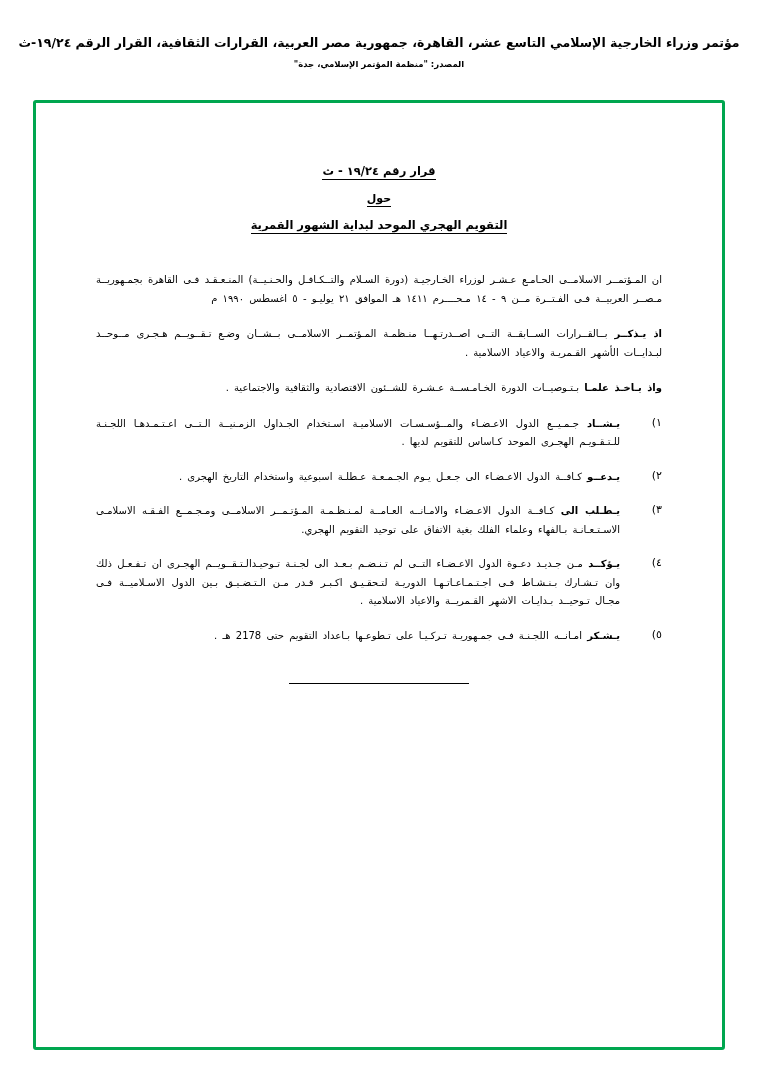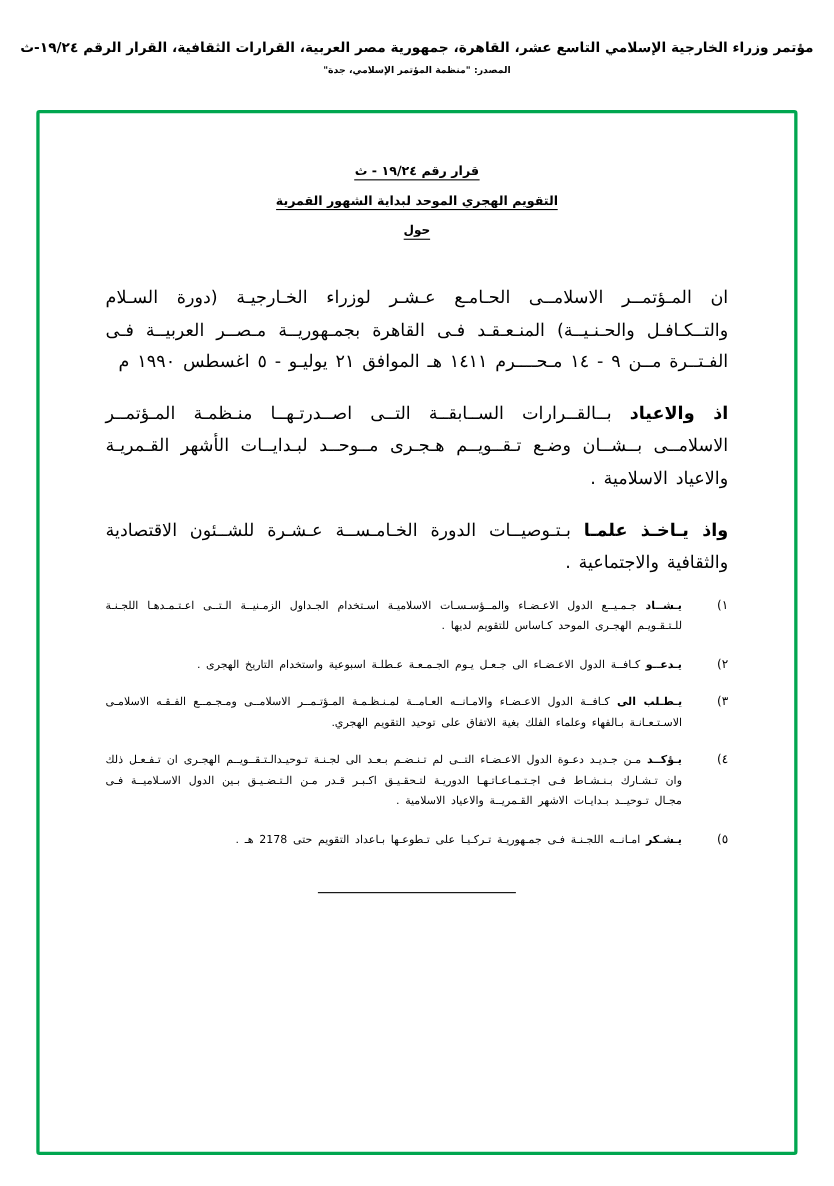--- a/index.html
+++ b/index.html
@@ -50,21 +50,21 @@
     box-sizing: border-box;
     background: #ffffff;
   }
 
   .page-inner {
     position: absolute;
     top: 0;
     left: 0;
     right: 0;
     bottom: 0;
-    padding: 29px 60px 20px 60px;
+    padding: 45px 60px 20px 60px;
     box-sizing: border-box;
   }
 
   
   .title-block {
     text-align: center;
     margin-top: 12px;
   }
   .title-line {
     display: inline-block;
@@ -82,21 +82,21 @@
   }
   .title-line.wide {
     letter-spacing: 2.2px;
   }
 
   
   .body-block {
     margin-top: 30px;
   }
   .para {
-    font-size: 16px;
+    font-size: 10px;
     line-height: 1.85;
     color: #000;
     text-align: justify;
     margin-bottom: 17px;
     letter-spacing: 1.6px;
     word-spacing: 2px;
   }
   .para .lead {
     font-weight: bold;
     letter-spacing: 2.2px;
@@ -152,33 +152,33 @@
 <div class="doc-header">
   <div class="header-title">مؤتمر وزراء الخارجية الإسلامي التاسع عشر، القاهرة، جمهورية مصر العربية، القرارات الثقافية، القرار الرقم ١٩/٢٤-ث</div>
   <div class="header-source">المصدر: "منظمة المؤتمر الإسلامي، جدة"</div>
 </div>
 
 <div class="page-frame">
   <div class="page-inner">
 
     <div class="title-block">
       <div><span class="title-line">قرار رقم ١٩/٢٤ - ث</span></div>
+      <div><span class="title-line small">حول</span></div>
       <div><span class="title-line">التقويم الهجري الموحد لبداية الشهور القمرية</span></div>
-      <div><span class="title-line small">حول</span></div>
     </div>
 
     <div class="body-block">
 
       <p class="para">
         <span class="lead"></span>
         <span>ان المـؤتمــر الاسلامــى الحـامـع عـشـر لوزراء الخـارجيـة (دورة السـلام والتــكـافـل والحـنـيــة) المنـعـقـد فـى القاهرة بجمـهوريــة مـصــر العربيــة فـى الفـتــرة مــن ٩ - ١٤ مـحــــرم ١٤١١ هـ الموافق ٢١ يوليـو - ٥ اغسطس ١٩٩٠ م</span>
       </p>
 
       <p class="para">
-        <span class="lead">اذ والاعياد</span>
+        <span class="lead">اذ يـذكــر</span>
         <span>بــالقــرارات الســابقــة التــى اصــدرتـهــا منـظمـة المـؤتمــر الاسلامــى بــشــان وضـع تـقــويــم هـجـرى مــوحــد لبـدايــات الأشهر القـمريـة والاعياد الاسلامية .</span>
       </p>
 
       <p class="para">
         <span class="lead">واذ يـاخـذ علمـا</span>
         <span>بـتـوصيــات الدورة الخـامـســة عـشـرة للشــئون الاقتصادية والثقافية والاجتماعية .</span>
       </p>
 
 
 

